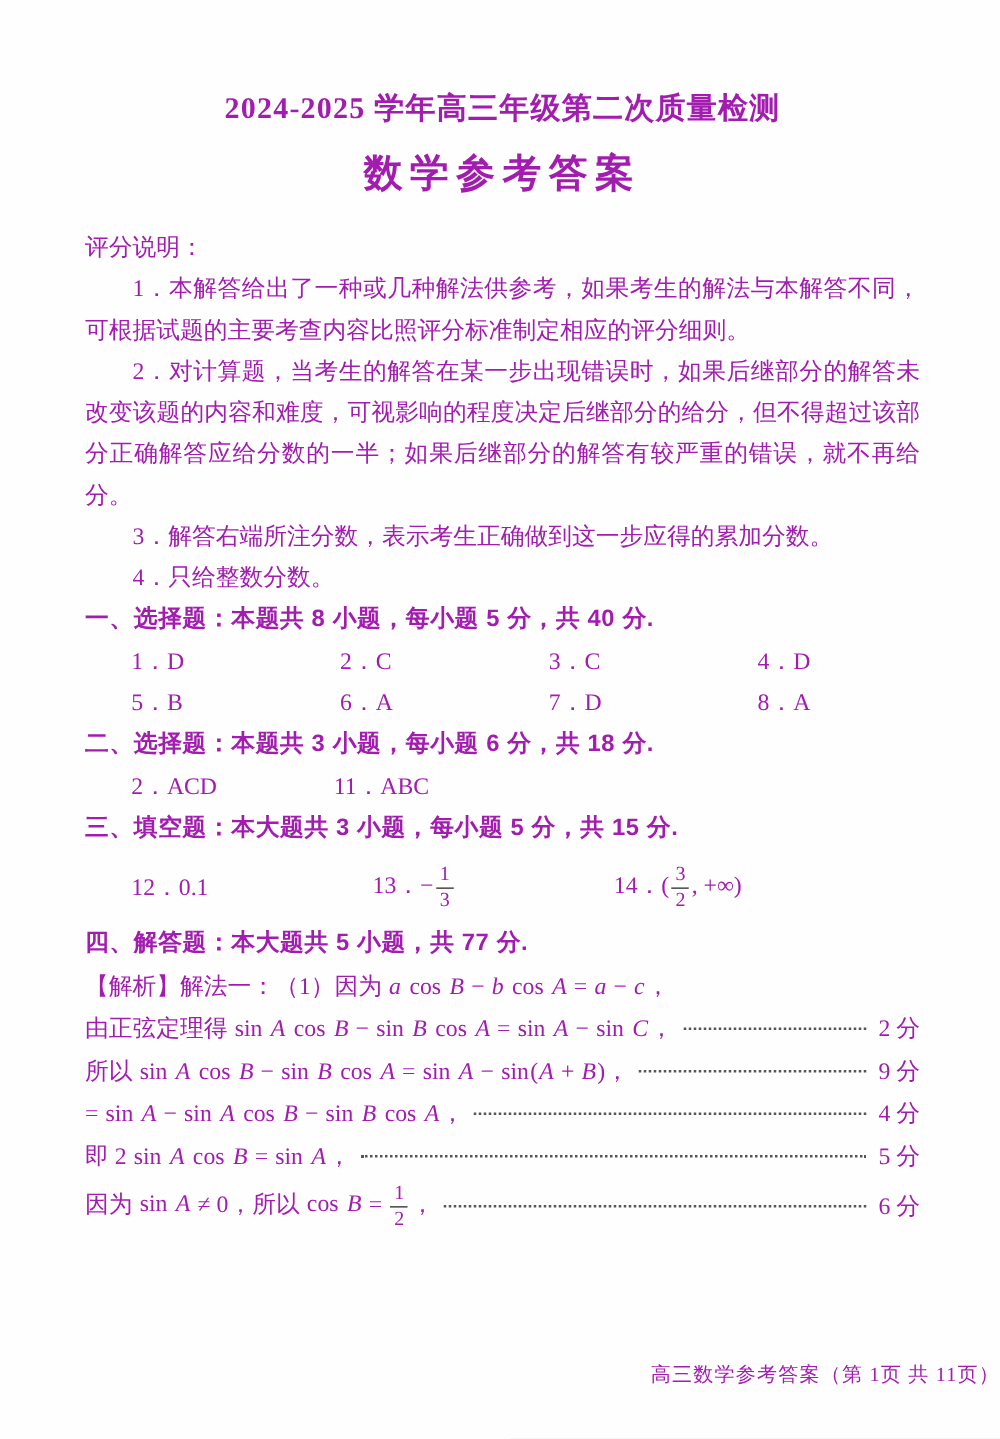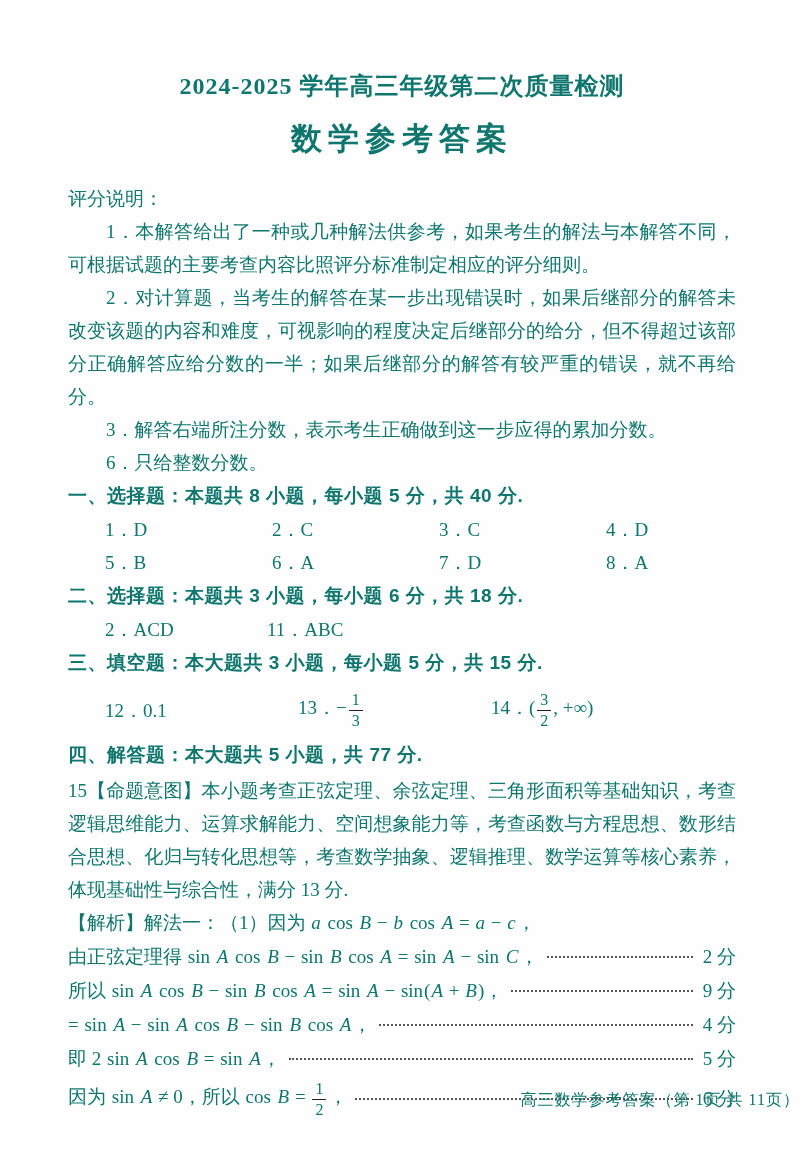--- a/index.html
+++ b/index.html
@@ -1,18 +1,18 @@
 <!DOCTYPE html>
 <html><head>
 <meta charset="utf-8">
 <style>
   html,body{margin:0;padding:0;background:#e9e9e9;}
   .page{
     width:800px;height:1151px;margin:0 auto;background:#fefefe;
-    font-family:"Liberation Serif","DejaVu Serif",serif;color:#0f766e;
+    font-family:"Liberation Serif","DejaVu Serif",serif;color:#a21caf;
     position:relative;overflow:hidden;box-sizing:border-box;
   }
   .content{padding:70px 64px 0 68px;}
   .title1{font-size:24px;font-weight:bold;text-align:center;margin:0 0 16px;letter-spacing:1px;}
   .title2{font-size:31px;font-weight:bold;text-align:center;margin:0 0 22px;letter-spacing:6px;}
   .note-heading{font-size:19px;line-height:33px;margin:0;}
   .note{font-size:19px;line-height:33px;text-align:justify;text-indent:2em;margin:0;}
   .sec{font-family:"Liberation Sans","DejaVu Sans",sans-serif;font-weight:bold;font-size:19px;line-height:34px;margin:0;letter-spacing:0.5px;}
   .grid4{display:grid;grid-template-columns:repeat(4,167px);padding-left:37px;font-size:19px;line-height:33px;}
   .grid3{display:grid;grid-template-columns:repeat(3,162px);padding-left:37px;font-size:19px;line-height:33px;}
@@ -37,21 +37,21 @@
 <div class="page">
   <div class="content">
 
     <div class="title1">2024-2025 学年高三年级第二次质量检测</div>
     <div class="title2">数学参考答案</div>
 
     <p class="note-heading">评分说明：</p>
     <p class="note">1．本解答给出了一种或几种解法供参考，如果考生的解法与本解答不同，可根据试题的主要考查内容比照评分标准制定相应的评分细则。</p>
     <p class="note">2．对计算题，当考生的解答在某一步出现错误时，如果后继部分的解答未改变该题的内容和难度，可视影响的程度决定后继部分的给分，但不得超过该部分正确解答应给分数的一半；如果后继部分的解答有较严重的错误，就不再给分。</p>
     <p class="note">3．解答右端所注分数，表示考生正确做到这一步应得的累加分数。</p>
-    <p class="note">6．只给整数分数。</p>
+    <p class="note">4．只给整数分数。</p>
 
     <h3 class="sec">一、选择题：本题共 8 小题，每小题 5 分，共 40 分.</h3>
     <div class="grid4">
       <span class="cell">1．D</span>
       <span class="cell">2．C</span>
       <span class="cell">3．C</span>
       <span class="cell">4．D</span>
       <span class="cell">5．B</span>
       <span class="cell">6．A</span>
       <span class="cell">7．D</span>
@@ -71,21 +71,20 @@
             <span class="num">1</span>
             <span class="den">3</span>
           </span></span>
       <span class="cell"><span class="cn">14．</span><span class="math">(</span><span class="frac">
             <span class="num">3</span>
             <span class="den">2</span>
           </span><span class="math">, +∞)</span></span>
     </div>
 
     <h3 class="sec">四、解答题：本大题共 5 小题，共 77 分.</h3>
-    <p class="q15">15【命题意图】本小题考查正弦定理、余弦定理、三角形面积等基础知识，考查逻辑思维能力、运算求解能力、空间想象能力等，考查函数与方程思想、数形结合思想、化归与转化思想等，考查数学抽象、逻辑推理、数学运算等核心素养，体现基础性与综合性，满分 13 分.</p>
 
     <div class="sol-line">
       <span class="sol-text"><span class="cn">【解析】解法一：（1）因为 </span><span class="math"><i>a</i> <span class="fn">cos</span> <i>B</i> − <i>b</i> <span class="fn">cos</span> <i>A</i> = <i>a</i> − <i>c</i></span><span class="cn">，</span></span>
     </div>
     <div class="sol-line">
       <span class="sol-text"><span class="cn">由正弦定理得 </span><span class="math"><span class="fn">sin</span> <i>A</i> <span class="fn">cos</span> <i>B</i> − <span class="fn">sin</span> <i>B</i> <span class="fn">cos</span> <i>A</i> = <span class="fn">sin</span> <i>A</i> − <span class="fn">sin</span> <i>C</i></span><span class="cn">，</span></span>
       <span class="leader"></span>
       <span class="score">2 分</span>
     </div>
     <div class="sol-line">

